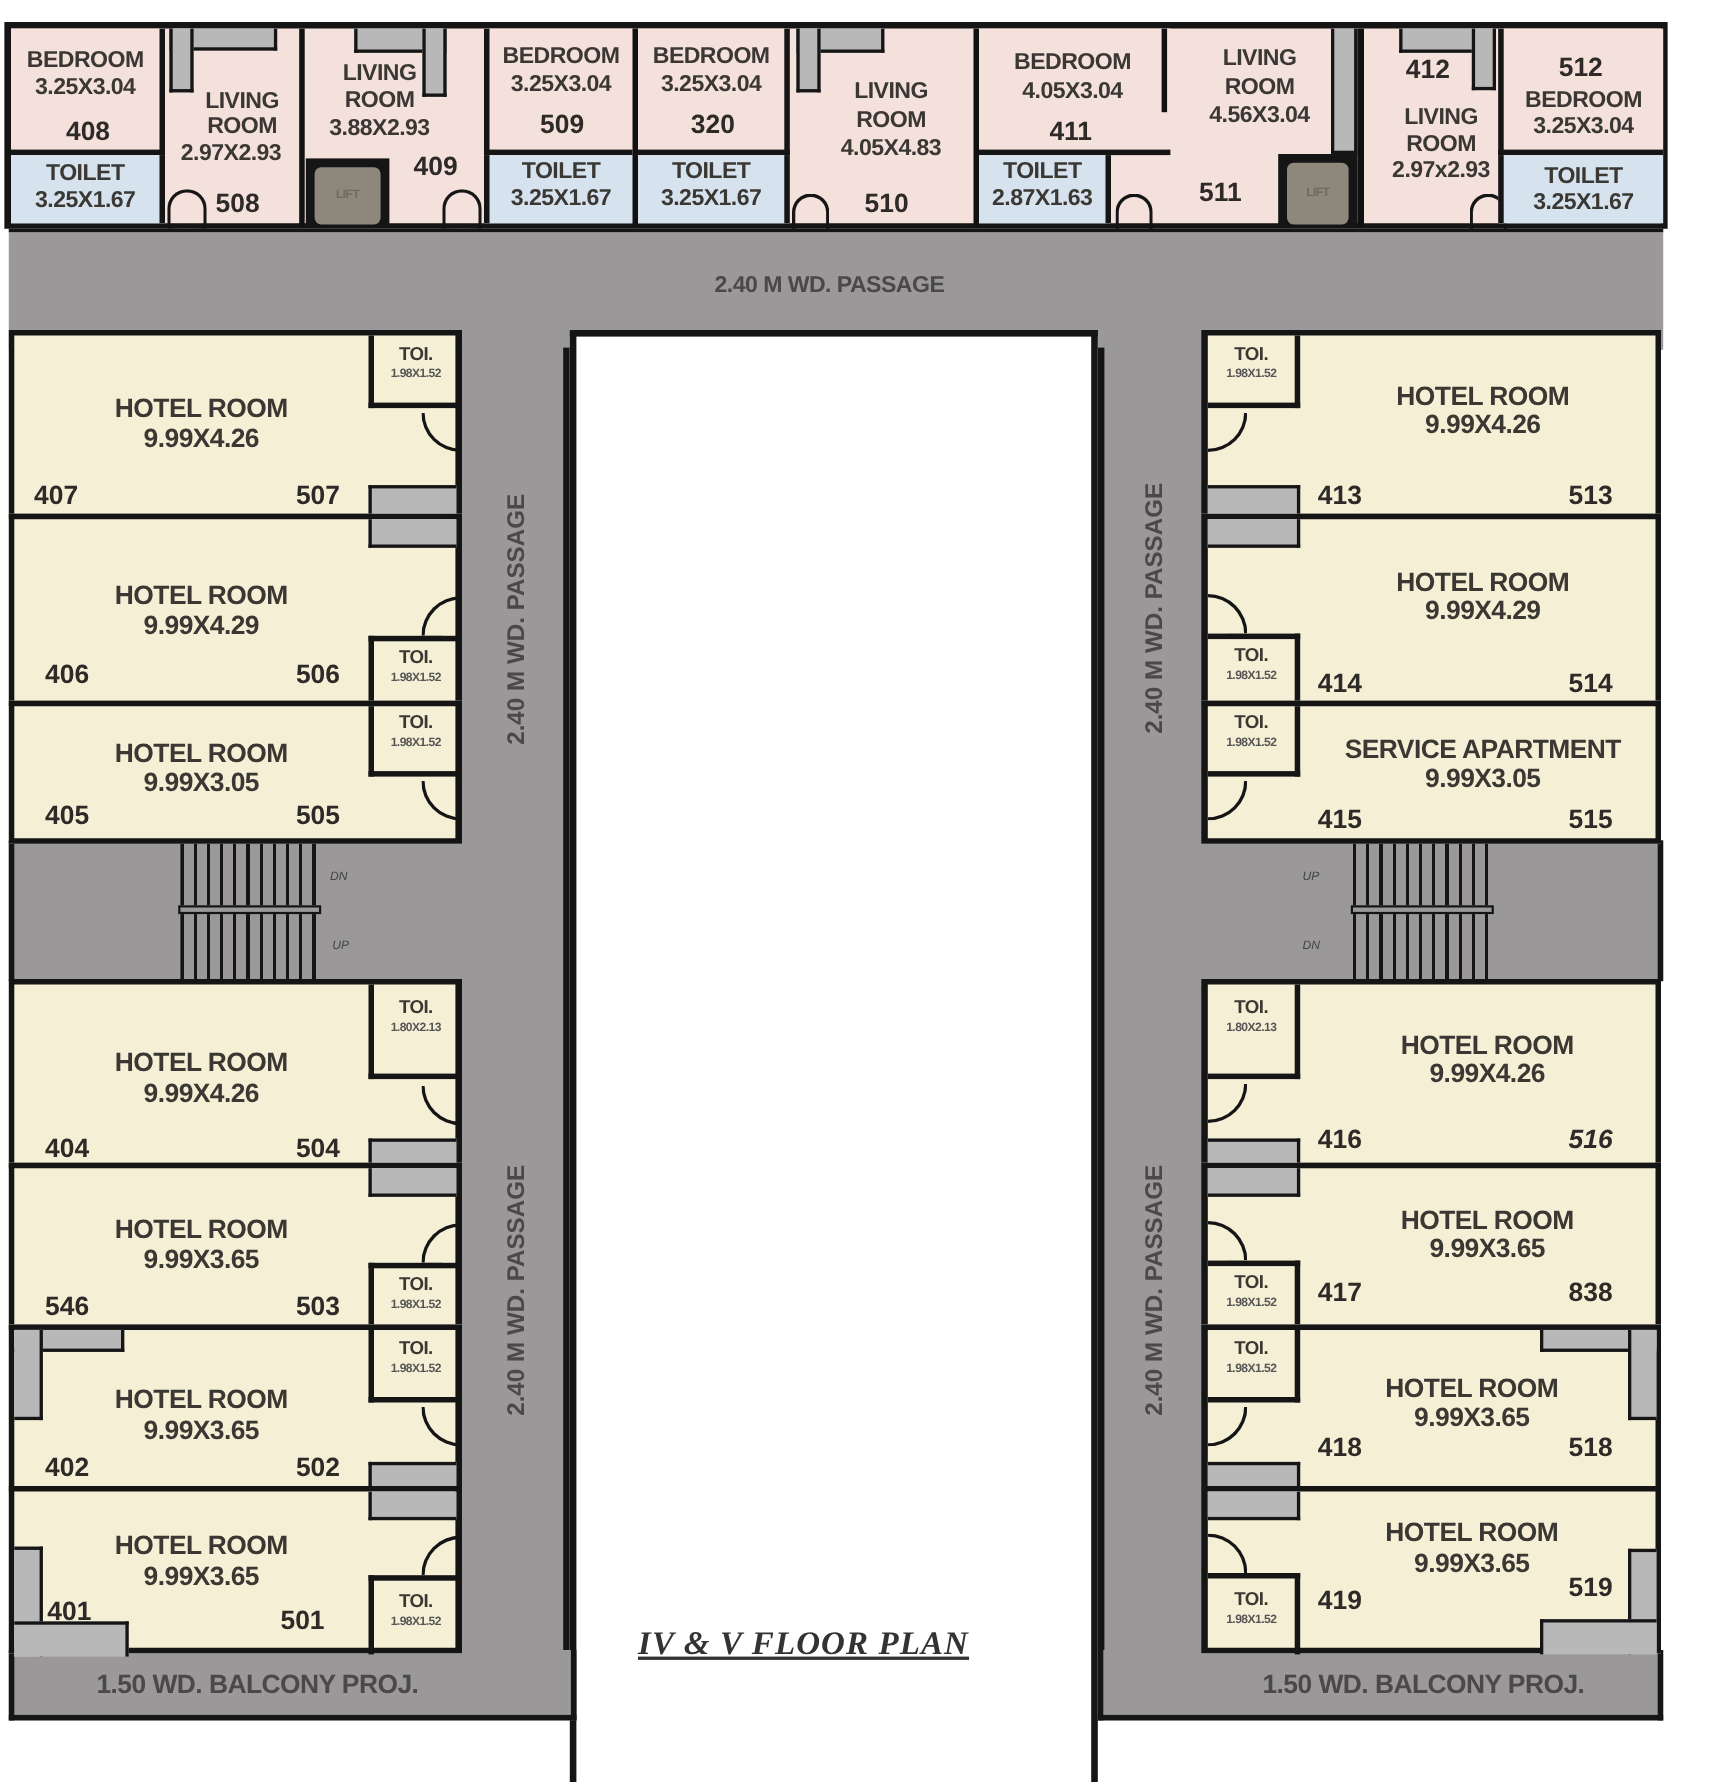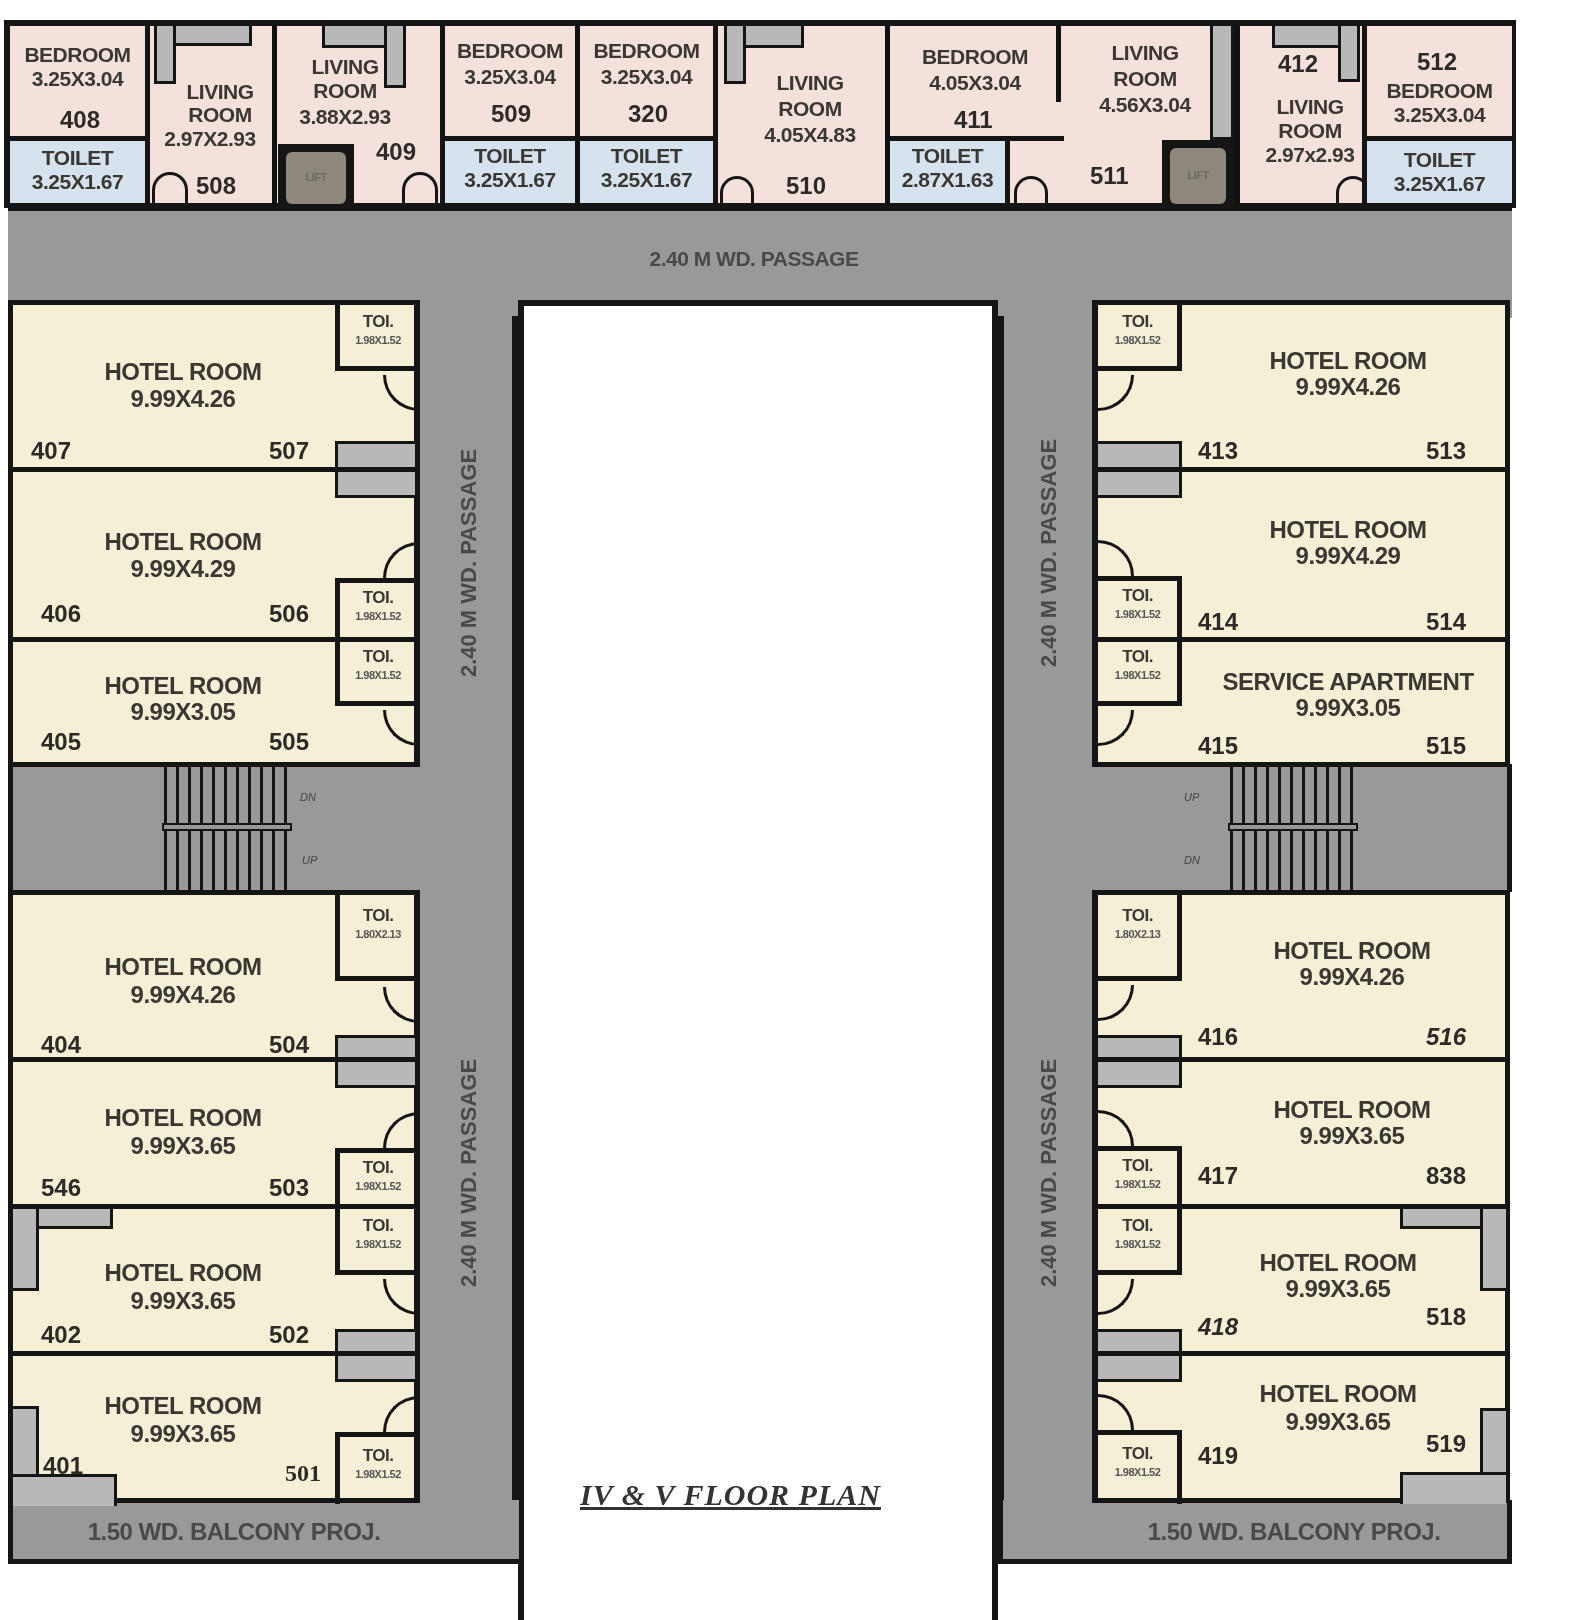--- a/index.html
+++ b/index.html
@@ -253,21 +253,21 @@
   <div class="abs gray" style="left:322px;top:120px;width:80px;height:28px;border:3px solid #151515;border-right:none;border-bottom:none;"></div>
 </div>
 
 <div class="room cream" style="left:8px;top:1351px;width:412px;height:152px;border-right-width:6px;">
   <div class="abs gray" style="left:322px;top:0;width:80px;height:26px;border:3px solid #151515;border-right:none;border-top:none;"></div>
   <div class="abs gray" style="left:0;top:50px;width:26px;height:100px;border:3px solid #151515;border-left:none;border-bottom:none;"></div>
   <div class="abs gray" style="left:0;top:118px;width:104px;height:32px;border:3px solid #151515;border-left:none;border-bottom:none;"></div>
   <div class="lbl big" style="left:40px;top:38px;width:260px;">HOTEL ROOM</div>
   <div class="lbl big" style="left:40px;top:66px;width:260px;">9.99X3.65</div>
   <div class="num" style="left:30px;top:96px;">401</div>
-  <div class="num" style="left:272px;top:104px;font-family:Liberation Serif, serif;">501</div>
+  <div class="num" style="left:242px;top:104px;">501</div>
   <div class="door" style="left:370px;top:40px;width:36px;height:36px;border-radius:36px 0 0 0;border-bottom:none;border-right:none;"></div>
   <div class="abs" style="left:322px;top:76px;width:80px;height:72px;border-left:5px solid #151515;border-top:5px solid #151515;">
     <div class="lbl med" style="left:0;top:10px;width:76px;font-size:17px;">TOI.</div>
     <div class="lbl small" style="left:0;top:32px;width:76px;">1.98X1.52</div>
   </div>
 </div>
 
 <div class="room cream" style="left:1092px;top:300px;width:418px;height:172px;border-left-width:6px;">
   <div class="abs" style="left:0;top:0;width:84px;height:66px;border-right:5px solid #151515;border-bottom:5px solid #151515;">
     <div class="lbl med" style="left:0;top:8px;width:79px;font-size:17px;">TOI.</div>
@@ -335,21 +335,21 @@
 <div class="room cream" style="left:1092px;top:1204px;width:418px;height:152px;border-left-width:6px;">
   <div class="abs" style="left:0;top:0;width:84px;height:66px;border-right:5px solid #151515;border-bottom:5px solid #151515;">
     <div class="lbl med" style="left:0;top:8px;width:79px;font-size:17px;">TOI.</div>
     <div class="lbl small" style="left:0;top:30px;width:79px;">1.98X1.52</div>
   </div>
   <div class="door" style="left:0;top:70px;width:36px;height:36px;border-radius:0 0 36px 0;border-top:none;border-left:none;"></div>
   <div class="abs gray" style="left:302px;top:0;width:106px;height:20px;border:3px solid #151515;border-right:none;border-top:none;"></div>
   <div class="abs gray" style="left:382px;top:0;width:26px;height:82px;border:3px solid #151515;border-right:none;border-top:none;"></div>
   <div class="lbl big" style="left:110px;top:42px;width:260px;">HOTEL ROOM</div>
   <div class="lbl big" style="left:110px;top:68px;width:260px;">9.99X3.65</div>
-  <div class="num" style="left:100px;top:104px;font-style:italic;">418</div>
+  <div class="num" style="left:100px;top:94px;">418</div>
   <div class="num" style="left:328px;top:94px;">518</div>
   <div class="abs gray" style="left:0;top:120px;width:84px;height:28px;border:3px solid #151515;border-left:none;border-bottom:none;"></div>
 </div>
 
 <div class="room cream" style="left:1092px;top:1351px;width:418px;height:152px;border-left-width:6px;">
   <div class="abs gray" style="left:0;top:0;width:84px;height:26px;border:3px solid #151515;border-left:none;border-top:none;"></div>
   <div class="door" style="left:0;top:38px;width:36px;height:36px;border-radius:0 36px 0 0;border-bottom:none;border-left:none;"></div>
   <div class="abs" style="left:0;top:74px;width:84px;height:74px;border-right:5px solid #151515;border-top:5px solid #151515;">
     <div class="lbl med" style="left:0;top:10px;width:79px;font-size:17px;">TOI.</div>
     <div class="lbl small" style="left:0;top:32px;width:79px;">1.98X1.52</div>

